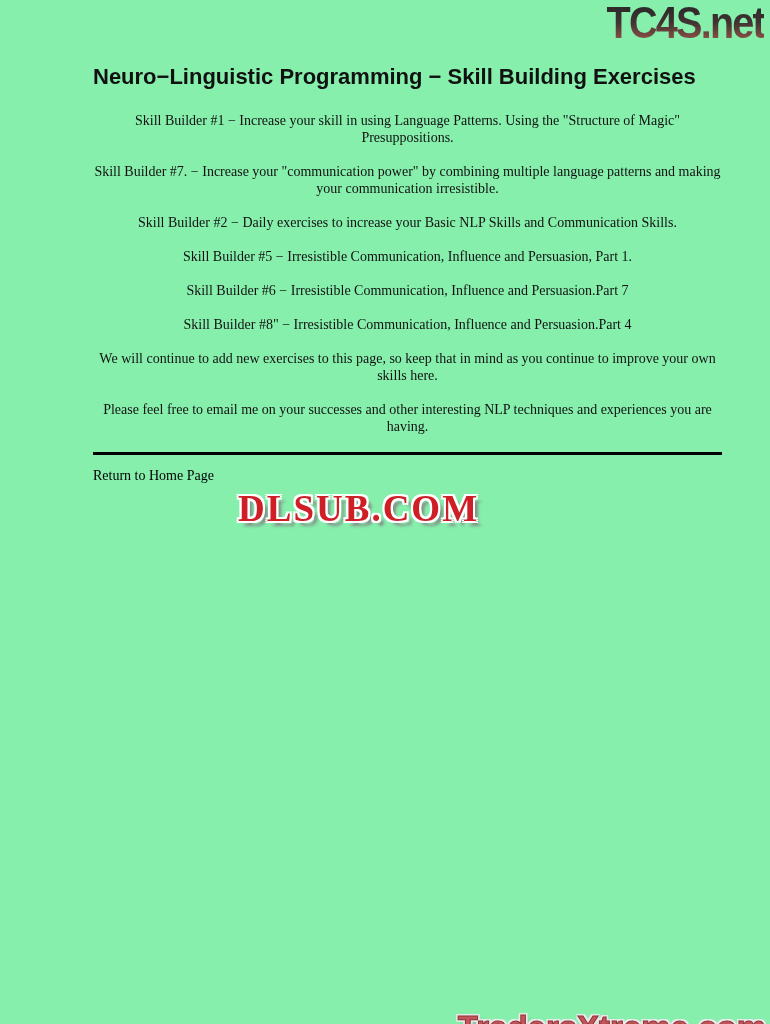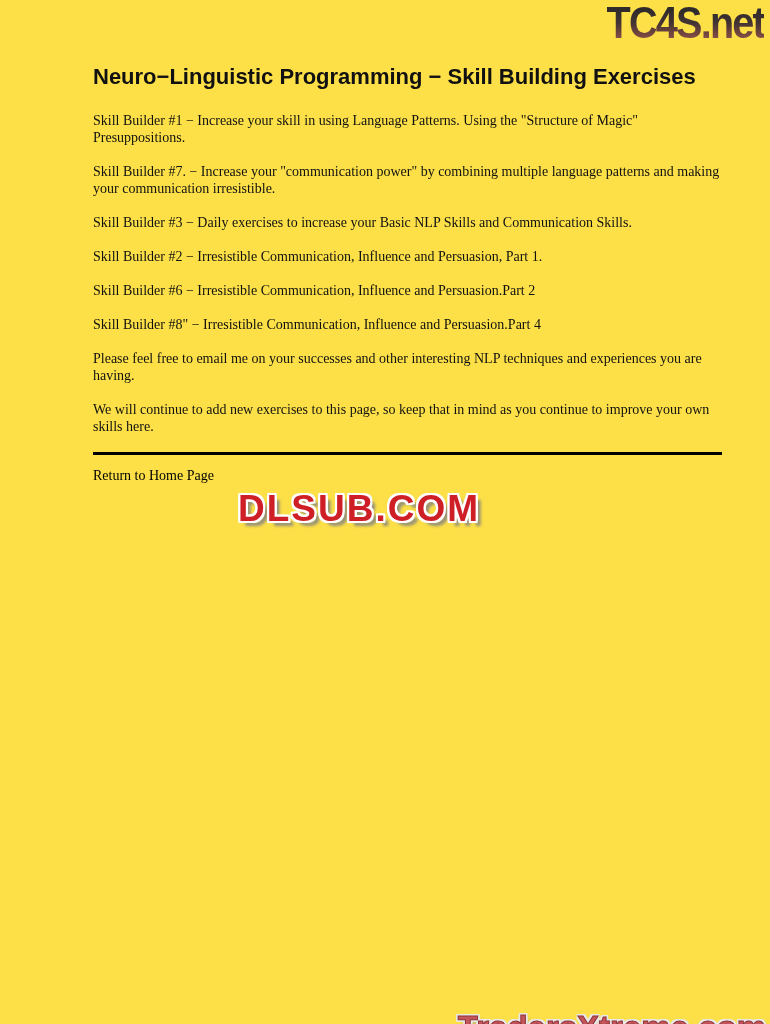--- a/index.html
+++ b/index.html
@@ -4,21 +4,21 @@
 <style>
   html, body {
     margin: 0;
     padding: 0;
     background: #ffffff;
   }
   .page {
     position: relative;
     width: 770px;
     height: 1024px;
-    background: #fde047;
+    background: #86efac;
     overflow: hidden;
     font-family: "Liberation Serif", serif;
   }
   .content {
     padding: 47px 0 0 93px;
     width: 629px;
   }
   h1.title {
     font-family: "Liberation Sans", sans-serif;
     font-weight: bold;
@@ -26,20 +26,21 @@
     line-height: 1.27;
     color: #111111;
     margin: 16px 0 21px 0;
   }
   p.para {
     font-family: "Liberation Serif", serif;
     font-size: 14px;
     line-height: 17px;
     color: #111111;
     margin: 0 0 17px 0;
+    text-align: center;
   }
   hr.rule {
     border: none;
     border-top: 3px solid #000000;
     width: 629px;
     margin: 5px 0 11px 0;
   }
   a.home-link {
     font-family: "Liberation Serif", serif;
     font-size: 14px;
@@ -65,21 +66,21 @@
     -webkit-background-clip: text;
     background-clip: text;
     color: transparent;
     white-space: nowrap;
   }
   
   .dlsub-logo {
     position: absolute;
     left: 238px;
     top: 487px;
-    font-family: Liberation Sans, sans-serif;
+    font-family: Liberation Serif, serif;
     font-weight: bold;
     font-size: 37px;
     line-height: 44px;
     letter-spacing: 2px;
     color: #cf1f26;
     white-space: nowrap;
     text-shadow:
       -2px -2px 0 #ffffff, 2px -2px 0 #ffffff,
       -2px  2px 0 #ffffff, 2px  2px 0 #ffffff,
       -2px  0   0 #ffffff, 2px  0   0 #ffffff,
@@ -113,26 +114,26 @@
 
 <div class="page">
 
   <div class="tc4s-logo">TC4S.net</div>
 
   <div class="content">
     <h1 class="title">Neuro−Linguistic Programming − Skill Building Exercises</h1>
 
     <p class="para">Skill Builder #1 − Increase your skill in using Language Patterns. Using the "Structure of Magic" Presuppositions.</p>
     <p class="para">Skill Builder #7. − Increase your "communication power" by combining multiple language patterns and making your communication irresistible.</p>
-    <p class="para">Skill Builder #3 − Daily exercises to increase your Basic NLP Skills and Communication Skills.</p>
-    <p class="para">Skill Builder #2 − Irresistible Communication, Influence and Persuasion, Part 1.</p>
-    <p class="para">Skill Builder #6 − Irresistible Communication, Influence and Persuasion.Part 2</p>
+    <p class="para">Skill Builder #2 − Daily exercises to increase your Basic NLP Skills and Communication Skills.</p>
+    <p class="para">Skill Builder #5 − Irresistible Communication, Influence and Persuasion, Part 1.</p>
+    <p class="para">Skill Builder #6 − Irresistible Communication, Influence and Persuasion.Part 7</p>
     <p class="para">Skill Builder #8" − Irresistible Communication, Influence and Persuasion.Part 4</p>
+    <p class="para">We will continue to add new exercises to this page, so keep that in mind as you continue to improve your own skills here.</p>
     <p class="para">Please feel free to email me on your successes and other interesting NLP techniques and experiences you are having.</p>
-    <p class="para">We will continue to add new exercises to this page, so keep that in mind as you continue to improve your own skills here.</p>
 
     <hr class="rule">
 
     <a class="home-link">Return to Home Page</a>
   </div>
 
   <div class="dlsub-logo">DLSUB.COM</div>
 
   <div class="traders-logo">TradersXtreme.com</div>
 

